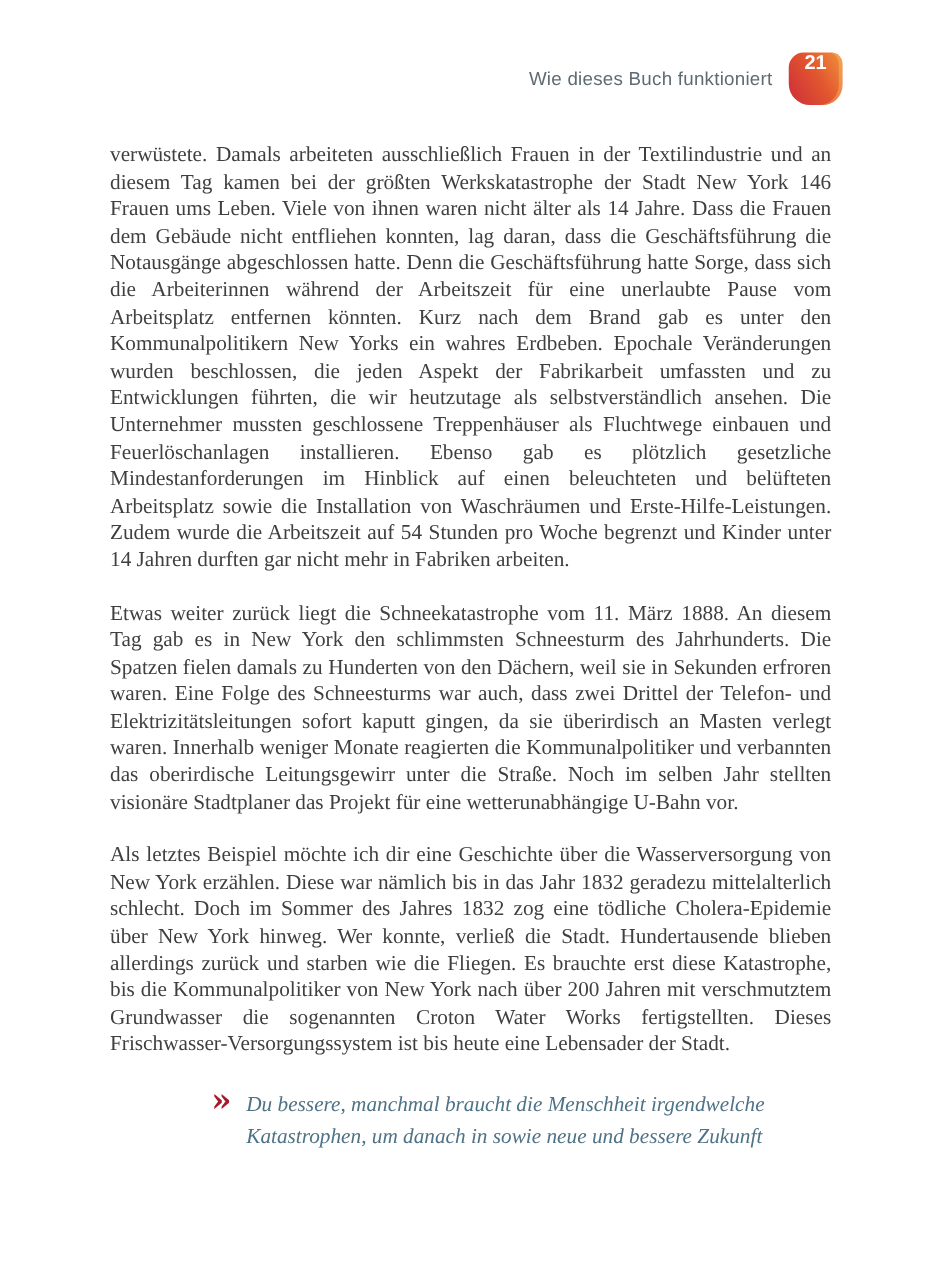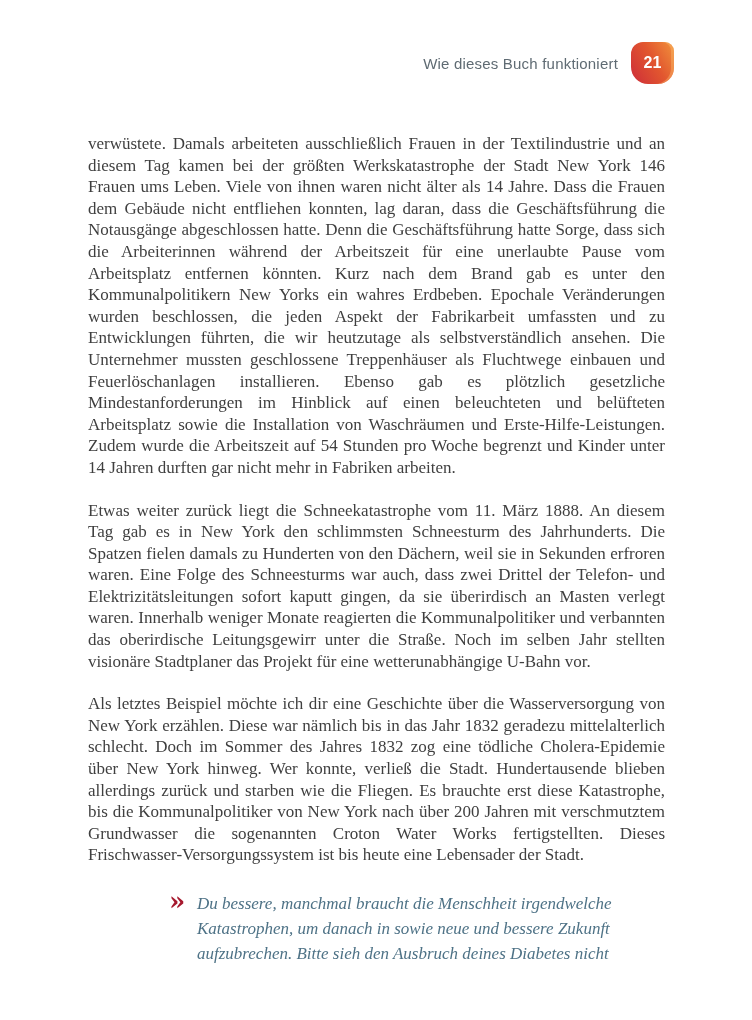--- a/index.html
+++ b/index.html
@@ -27,35 +27,34 @@
     font-size: 15px;
     color: #5f6b73;
     letter-spacing: 0.2px;
   }
   .page-badge {
     width: 43px;
     height: 42px;
     background: linear-gradient(60deg, #cd2c39 0%, #e2572f 55%, #f1923c 100%);
     border-radius: 12px 9px 16px 17px;
     display: flex;
-    align-items: center;
     justify-content: center;
     box-shadow: inset -3px 0 0 rgba(255,200,120,0.35);
   }
   .page-badge span {
     font-family: "Liberation Sans", sans-serif;
     font-size: 16px;
     font-weight: bold;
     color: #ffffff;
   }
   
   .body-text {
     position: absolute;
     left: 88px;
-    top: 133px;
+    top: 113px;
     width: 577px;
     color: #3f3f3f;
     font-size: 17px;
     line-height: 21.6px;
     text-align: justify;
     hyphens: auto;
     -webkit-hyphens: auto;
   }
   .body-text p { margin-bottom: 21px; }
   .body-text p:last-child { margin-bottom: 0; }
@@ -99,17 +98,16 @@
 
   <div class="body-text">
     <p>verwüstete. Damals arbeiteten ausschließlich Frauen in der Textilindustrie und an diesem Tag kamen bei der größten Werkskatastrophe der Stadt New York 146 Frauen ums Leben. Viele von ihnen waren nicht älter als 14 Jahre. Dass die Frauen dem Gebäude nicht entfliehen konnten, lag daran, dass die Geschäftsführung die Notausgänge abgeschlossen hatte. Denn die Geschäftsführung hatte Sorge, dass sich die Arbeiterinnen während der Arbeitszeit für eine unerlaubte Pause vom Arbeitsplatz entfernen könnten. Kurz nach dem Brand gab es unter den Kommunalpolitikern New Yorks ein wahres Erdbeben. Epochale Veränderungen wurden beschlossen, die jeden Aspekt der Fabrikarbeit umfassten und zu Entwicklungen führten, die wir heutzutage als selbstverständlich ansehen. Die Unternehmer mussten geschlossene Treppenhäuser als Fluchtwege einbauen und Feuerlöschanlagen installieren. Ebenso gab es plötzlich gesetzliche Mindestanforderungen im Hinblick auf einen beleuchteten und belüfteten Arbeitsplatz sowie die Installation von Waschräumen und Erste-Hilfe-Leistungen. Zudem wurde die Arbeitszeit auf 54 Stunden pro Woche begrenzt und Kinder unter 14 Jahren durften gar nicht mehr in Fabriken arbeiten.</p>
     <p>Etwas weiter zurück liegt die Schneekatastrophe vom 11. März 1888. An diesem Tag gab es in New York den schlimmsten Schneesturm des Jahrhunderts. Die Spatzen fielen damals zu Hunderten von den Dächern, weil sie in Sekunden erfroren waren. Eine Folge des Schneesturms war auch, dass zwei Drittel der Telefon- und Elektrizitätsleitungen sofort kaputt gingen, da sie überirdisch an Masten verlegt waren. Innerhalb weniger Monate reagierten die Kommunalpolitiker und verbannten das oberirdische Leitungsgewirr unter die Straße. Noch im selben Jahr stellten visionäre Stadtplaner das Projekt für eine wetterunabhängige U-Bahn vor.</p>
     <p>Als letztes Beispiel möchte ich dir eine Geschichte über die Wasserversorgung von New York erzählen. Diese war nämlich bis in das Jahr 1832 geradezu mittelalterlich schlecht. Doch im Sommer des Jahres 1832 zog eine tödliche Cholera-Epidemie über New York hinweg. Wer konnte, verließ die Stadt. Hundertausende blieben allerdings zurück und starben wie die Fliegen. Es brauchte erst diese Katastrophe, bis die Kommunalpolitiker von New York nach über 200 Jahren mit verschmutztem Grundwasser die sogenannten Croton Water Works fertigstellten. Dieses Frischwasser-Versorgungssystem ist bis heute eine Lebensader der Stadt.</p>
 
     <div class="quote-block">
       <span class="quote-chevron">»</span>
       <span class="quote-line">Du bessere, manchmal braucht die Menschheit irgendwelche</span>
       <span class="quote-line">Katastrophen, um danach in sowie neue und bessere Zukunft</span>
-      <span class="quote-line">aufzubrechen. Bitte sieh den Ausbruch deines Diabetes nicht</span>
     </div>
   </div>
 
 </div>
 
 </body></html>

